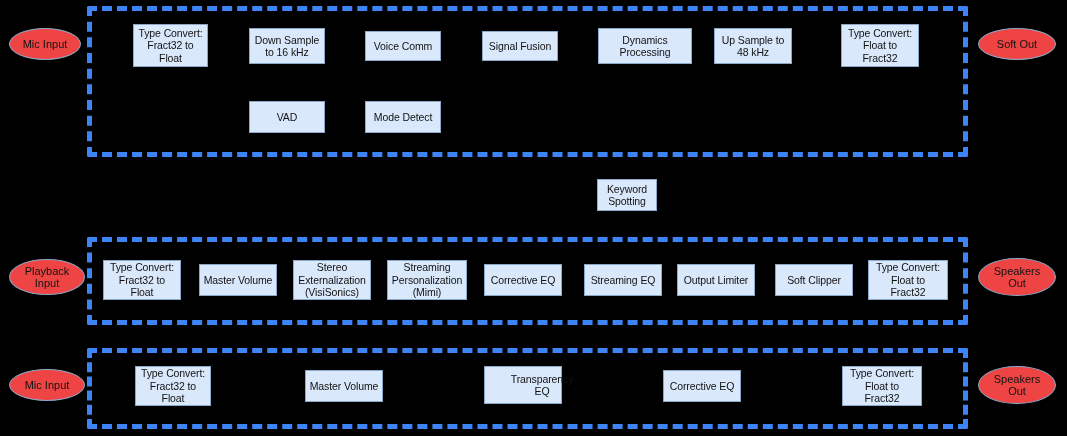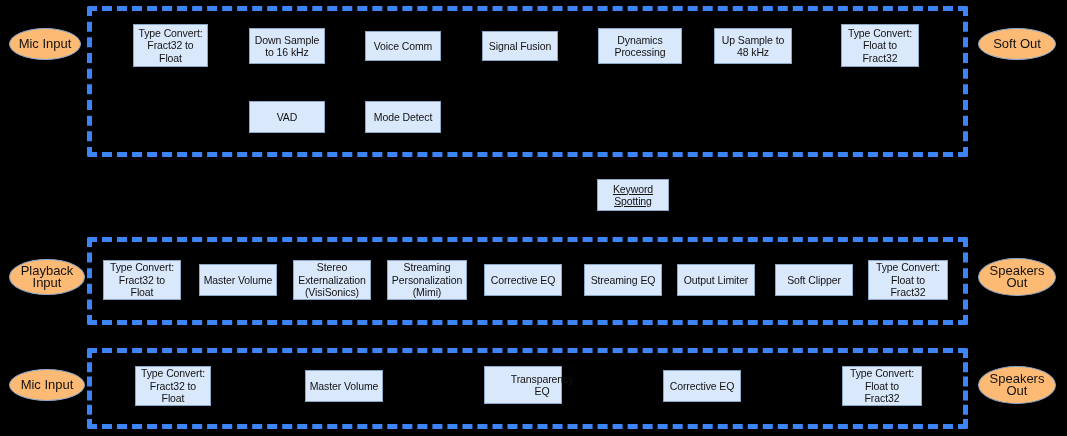--- a/index.html
+++ b/index.html
@@ -40,29 +40,29 @@
     line-height: 12.5px;
     letter-spacing: -0.1px;
     white-space: pre-line;
     padding: 1px 2px;
   }
 
   
   .terminal {
     position: absolute;
     box-sizing: border-box;
-    background: #fdba74;
+    background: #ef4444;
     border: 1px solid #8ca8c9;
     border-radius: 50%;
     display: flex;
     align-items: center;
     justify-content: center;
     text-align: center;
     color: #121212;
-    font-size: 13px;
+    font-size: 11px;
     line-height: 12px;
     white-space: pre-line;
   }
 </style>
 </head>
 <body>
 
 <div id="canvas">
 
   <div class="group" id="g0" style="left: 87px; top: 6px; width: 881px; height: 151px;"></div>
@@ -70,30 +70,30 @@
   <div class="group" id="g2" style="left: 87px; top: 348px; width: 881px; height: 81px;"></div>
 
   <div id="nodes-layer">
       <div class="node" style="left: 133px; top: 24px; width: 75px; height: 43px;">Type Convert:
 Fract32 to
 Float</div>
       <div class="node" style="left: 249px; top: 28px; width: 76px; height: 36px;">Down Sample
 to 16 kHz</div>
       <div class="node" style="left: 365px; top: 31px; width: 76px; height: 30px;">Voice Comm</div>
       <div class="node" style="left: 482px; top: 31px; width: 76px; height: 30px;">Signal Fusion</div>
-      <div class="node" style="left: 598px; top: 28px; width: 84px; height: 36px;">Dynamics
+      <div class="node" style="left: 598px; top: 28px; width: 94px; height: 36px;">Dynamics
 Processing</div>
       <div class="node" style="left: 714px; top: 28px; width: 78px; height: 36px;">Up Sample to
 48 kHz</div>
       <div class="node" style="left: 841px; top: 24px; width: 78px; height: 43px;">Type Convert:
 Float to
 Fract32</div>
       <div class="node" style="left: 249px; top: 101px; width: 76px; height: 32px;">VAD</div>
       <div class="node" style="left: 365px; top: 101px; width: 76px; height: 32px;">Mode Detect</div>
-      <div class="node" style="left: 597px; top: 179px; width: 72px; height: 32px; text-decoration: underline;">Keyword
+      <div class="node" style="left: 597px; top: 179px; width: 60px; height: 32px;">Keyword
 Spotting</div>
       <div class="node" style="left: 103px; top: 260px; width: 78px; height: 40px;">Type Convert:
 Fract32 to
 Float</div>
       <div class="node" style="left: 199px; top: 264px; width: 78px; height: 32px;">Master Volume</div>
       <div class="node" style="left: 293px; top: 260px; width: 78px; height: 40px;">Stereo
 Externalization
 (VisiSonics)</div>
       <div class="node" style="left: 387px; top: 260px; width: 80px; height: 40px;">Streaming
 Personalization

